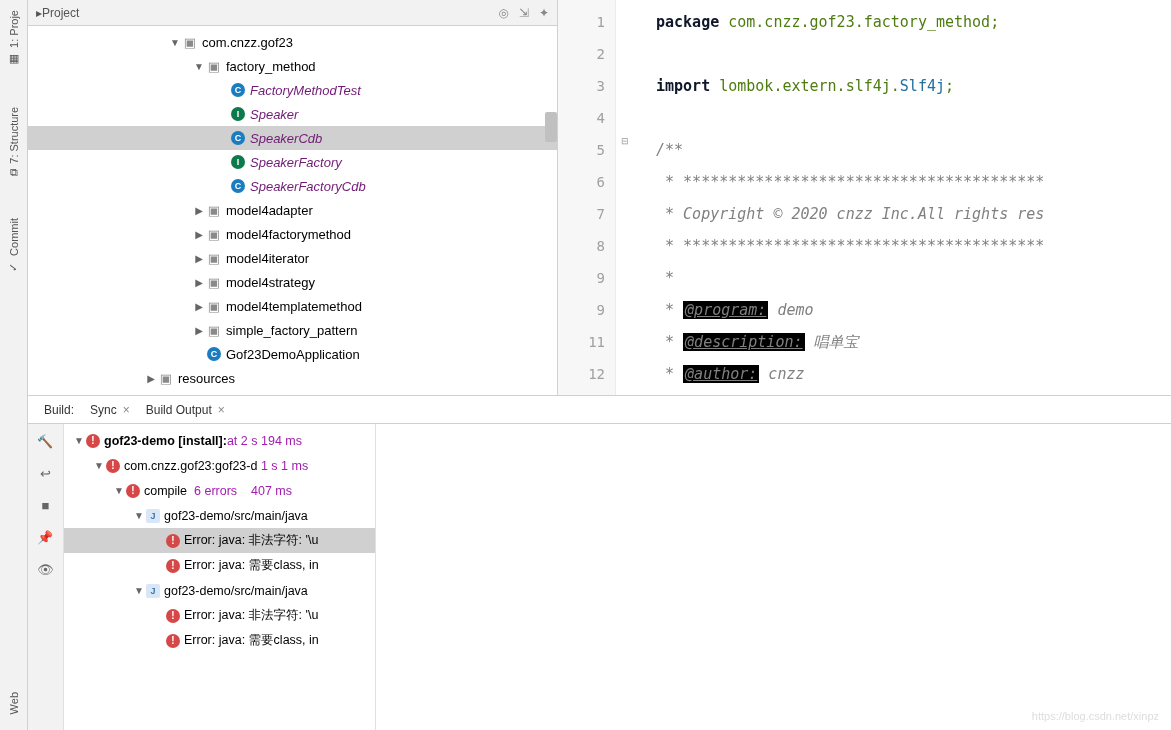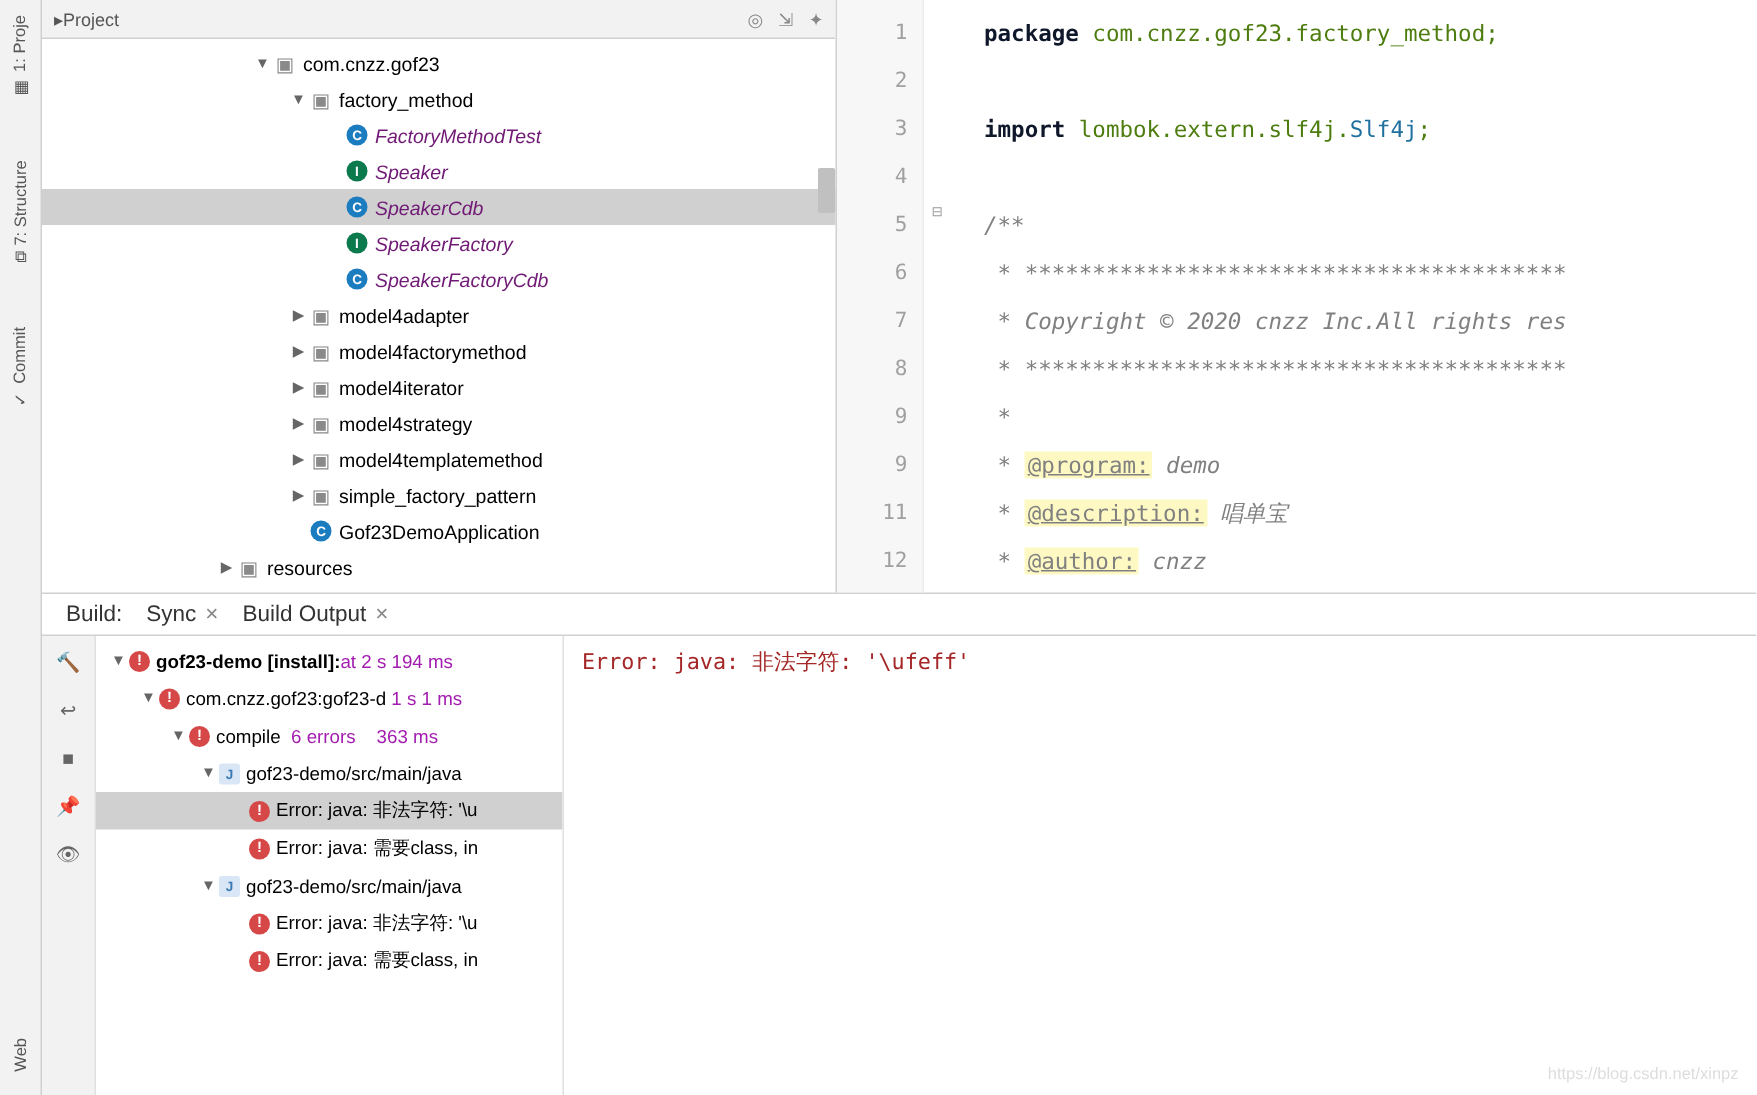--- a/index.html
+++ b/index.html
@@ -25,26 +25,26 @@
 .tree-label { color: #000; }
 .tree-label.green-link { color: #701a75; font-style: italic; }
 .scrollbar-stub { position: absolute; right: 0; top: 112px; width: 12px; height: 30px; background: #c0c0c0; border-radius: 2px; }
 .editor-panel { flex: 1; display: flex; overflow: hidden; position: relative; }
 .gutter { width: 58px; background: #f7f7f7; border-right: 1px solid #ececec; text-align: right; padding: 6px 10px 0 0; color: #a0a0a0; font-family: 'Menlo','Consolas',monospace; font-size: 14px; line-height: 32px; }
 .code { flex: 1; padding: 6px 0 0 40px; font-family: 'Menlo','Consolas',monospace; font-size: 15px; line-height: 32px; white-space: pre; overflow: hidden; }
 .kw { color: #0f172a; font-weight: 600; }
 .ident { color: #4d7c0f; }
 .cls { color: #2070a0; }
 .comment { color: #808080; font-style: italic; }
-.tag { color: #808080; background: #fef9c3; padding: 0 2px; text-decoration: underline; }
+.tag { color: #808080; font-style: italic; background: #000000; padding: 0 2px; text-decoration: underline; }
 .cjk { color: #808080; font-style: italic; }
 .fold-icon { position: absolute; left: 63px; font-size: 9px; color: #999; }
 
 .bottom-panel { height: 334px; display: flex; flex-direction: column; }
-.bottom-tabs { height: 28px; border-bottom: 1px solid #d0d0d0; display: flex; align-items: center; padding-left: 8px; font-size: 15px; color: #333; }
+.bottom-tabs { height: 28px; border-bottom: 1px solid #d0d0d0; display: flex; align-items: center; padding-left: 8px; font-size: 12px; color: #333; }
 .bottom-tab { padding: 0 8px; height: 100%; display: flex; align-items: center; gap: 2px; cursor: pointer; }
 .close-x { color: #888; margin-left: 4px; }
 .build-content { flex: 1; display: flex; }
 .build-tool-gutter { width: 36px; background: #f2f2f2; border-right: 1px solid #e0e0e0; display: flex; flex-direction: column; align-items: center; padding-top: 8px; gap: 14px; color: #666; }
 .build-tool-icon { width: 18px; height: 18px; display: flex; align-items: center; justify-content: center; font-size: 13px; cursor: pointer; }
 .build-tree { width: 312px; border-right: 1px solid #e0e0e0; overflow: hidden; padding-top: 4px; }
 .build-row { display: flex; align-items: center; height: 25px; font-size: 12.5px; white-space: nowrap; cursor: pointer; }
 .build-row.selected { background: #d0d0d0; }
 .err-badge { width: 14px; height: 14px; border-radius: 50%; background: #d64848; color: #fff; font-size: 10px; font-weight: bold; display: inline-flex; align-items: center; justify-content: center; margin-right: 4px; }
 .j-badge { width: 14px; height: 14px; background: #d8e6f5; color: #3b78b5; font-size: 9px; font-weight: bold; display: inline-flex; align-items: center; justify-content: center; margin-right: 4px; border-radius: 2px; }
@@ -223,21 +223,21 @@
         <div class="build-tool-gutter">
           <span class="build-tool-icon" style="color:#4a9d5c">🔨</span>
           <span class="build-tool-icon">↩</span>
           <span class="build-tool-icon">■</span>
           <span class="build-tool-icon">📌</span>
           <span class="build-tool-icon">👁</span>
         </div>
         <div class="build-tree">
           <div class="build-row" style="padding-left:8px"><span class="arrow">▼</span><span class="err-badge">!</span><span class="build-bold">gof23-demo [install]:</span><span class="build-gray"> at</span>&nbsp;<span class="build-gray">2 s 194 ms</span></div>
           <div class="build-row" style="padding-left:28px"><span class="arrow">▼</span><span class="err-badge">!</span><span>com.cnzz.gof23:gof23-d</span>&nbsp;<span class="build-gray">1 s 1 ms</span></div>
-          <div class="build-row" style="padding-left:48px"><span class="arrow">▼</span><span class="err-badge">!</span><span>compile</span>&nbsp;&nbsp;<span class="build-gray">6 errors</span>&nbsp;&nbsp;&nbsp;&nbsp;<span class="build-gray">363 ms</span></div>
+          <div class="build-row" style="padding-left:48px"><span class="arrow">▼</span><span class="err-badge">!</span><span>compile</span>&nbsp;&nbsp;<span class="build-gray">6 errors</span>&nbsp;&nbsp;&nbsp;&nbsp;<span class="build-gray">407 ms</span></div>
           <div class="build-row" style="padding-left:68px">
               <span class="arrow">▼</span>
               <span class="j-badge">J</span>
               <span>gof23-demo/src/main/java</span>
             </div>
           <div class="build-row selected" style="padding-left:102px">
               <span class="err-badge">!</span>
               <span>Error: java: 非法字符: '\u</span>
             </div>
           <div class="build-row" style="padding-left:102px">
@@ -250,22 +250,19 @@
               <span>gof23-demo/src/main/java</span>
             </div>
           <div class="build-row" style="padding-left:102px">
               <span class="err-badge">!</span>
               <span>Error: java: 非法字符: '\u</span>
             </div>
           <div class="build-row" style="padding-left:102px">
               <span class="err-badge">!</span>
               <span>Error: java: 需要class, in</span>
             </div>
-        </div>
-        <div class="build-console">
-          <span>Error: java: 非法字符: '\ufeff'</span>
         </div>
       </div>
     </div>
   </div>
 </div>
 
 <div class="watermark">https://blog.csdn.net/xinpz</div>
 
 </body></html>

